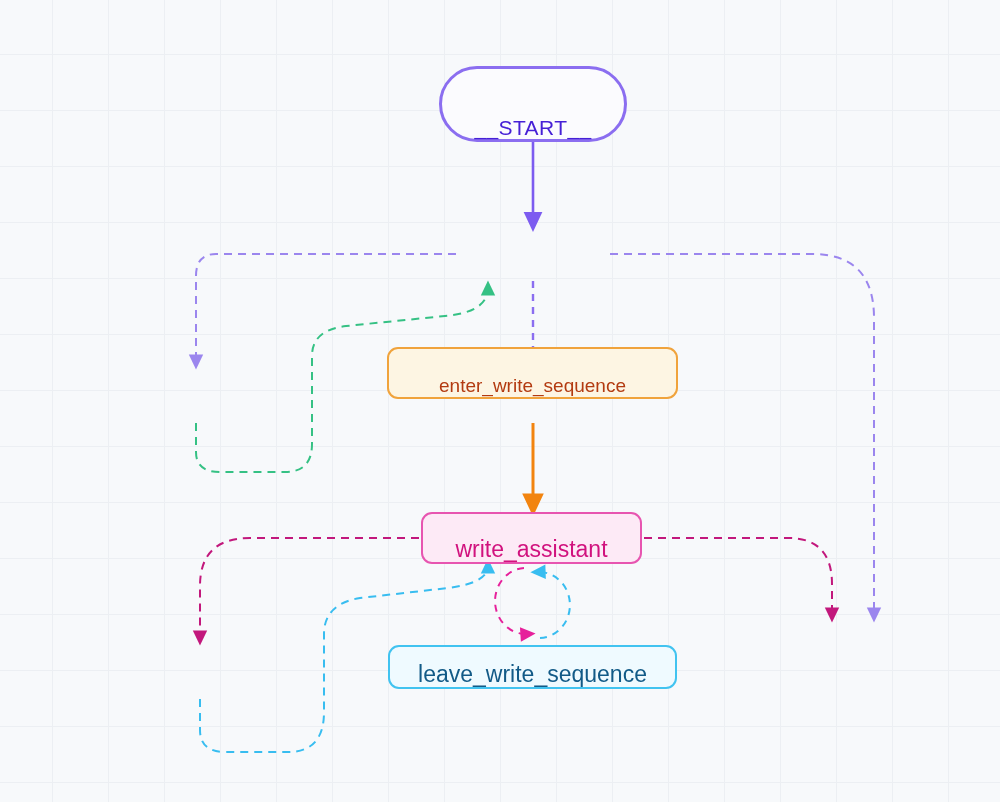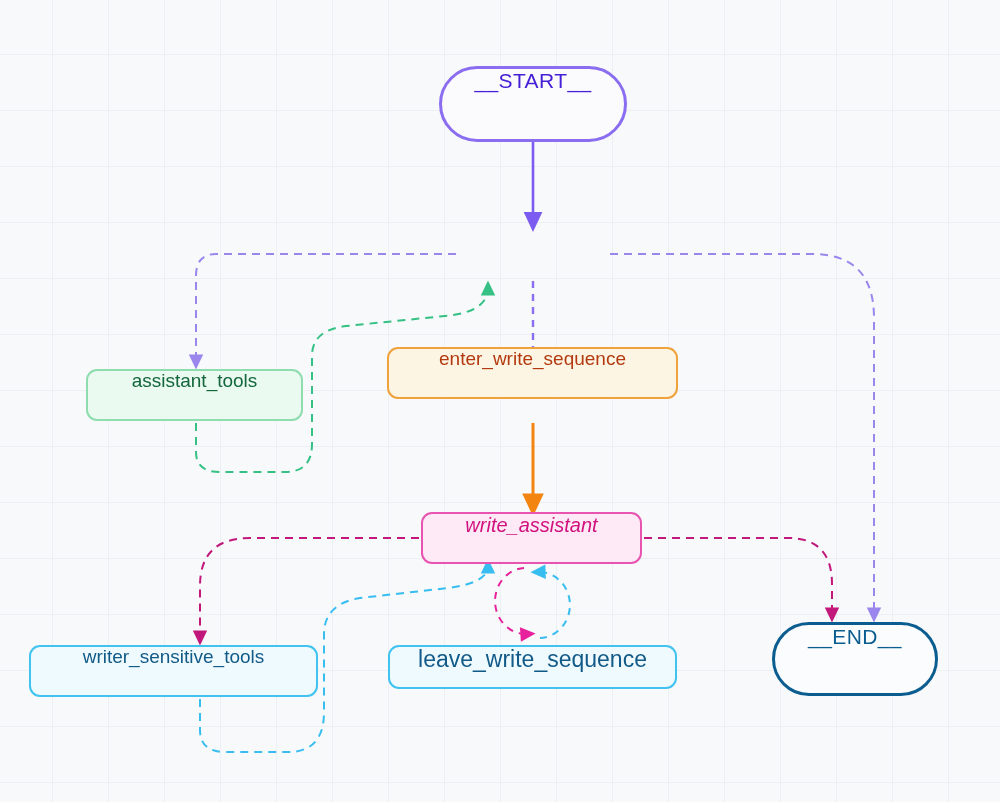--- a/index.html
+++ b/index.html
@@ -27,21 +27,21 @@
   #edges {
     position: absolute;
     left: 0; top: 0;
     width: 1000px;
     height: 802px;
   }
   .node {
     position: absolute;
     box-sizing: border-box;
     display: flex;
-    align-items: flex-start;
+    align-items: flex-end;
     justify-content: center;
     text-align: center;
     line-height: 1.1;
     white-space: nowrap;
     z-index: 5;
   }
   .node-label {
     pointer-events: none;
   }
 
@@ -89,22 +89,21 @@
     background: #fdf5e3;
     color: #b33a10;
     font-size: 19px;
   }
   .n-write-assistant {
     left: 421px; top: 512px; width: 221px; height: 52px;
     border: 2.5px solid #e755b0;
     border-radius: 11px;
     background: #fdeaf6;
     color: #d1127e;
-    font-size: 20px;
-    font-style: italic;
+    font-size: 23px;
   }
   .n-writer-sensitive {
     left: 29px; top: 645px; width: 289px; height: 52px;
     border: 2.5px solid #41c3f0;
     border-radius: 11px;
     background: #effaff;
     color: #125a87;
     font-size: 19px;
   }
   .n-leave-write {
@@ -172,37 +171,28 @@
     <path d="M540,638 A30,32 0 0 0 538,572" fill="none" stroke="#38bdf0" stroke-width="2" stroke-dasharray="7,6" marker-end="url(#ah-cyan)"></path>
 
     <path d="M644,538 L788,538 Q832,538 832,584 L832,615" fill="none" stroke="#c2187c" stroke-width="2" stroke-dasharray="8,6" marker-end="url(#ah-magenta)"></path>
   </svg>
 
   <div class="node n-start">
     <span class="node-label">__START__</span>
   </div>
 
 
-  <div class="node n-assistant-tools">
-    <span class="node-label">assistant_tools</span>
-  </div>
 
   <div class="node n-enter-write">
     <span class="node-label">enter_write_sequence</span>
   </div>
 
   <div class="node n-write-assistant">
     <span class="node-label">write_assistant</span>
   </div>
 
-  <div class="node n-writer-sensitive">
-    <span class="node-label">writer_sensitive_tools</span>
-  </div>
 
   <div class="node n-leave-write">
     <span class="node-label">leave_write_sequence</span>
   </div>
 
-  <div class="node n-end">
-    <span class="node-label">__END__</span>
-  </div>
 
 </div>
 
 </body></html>

